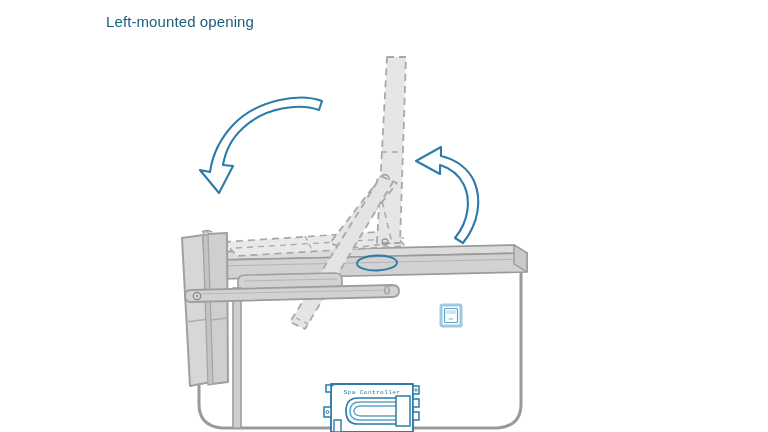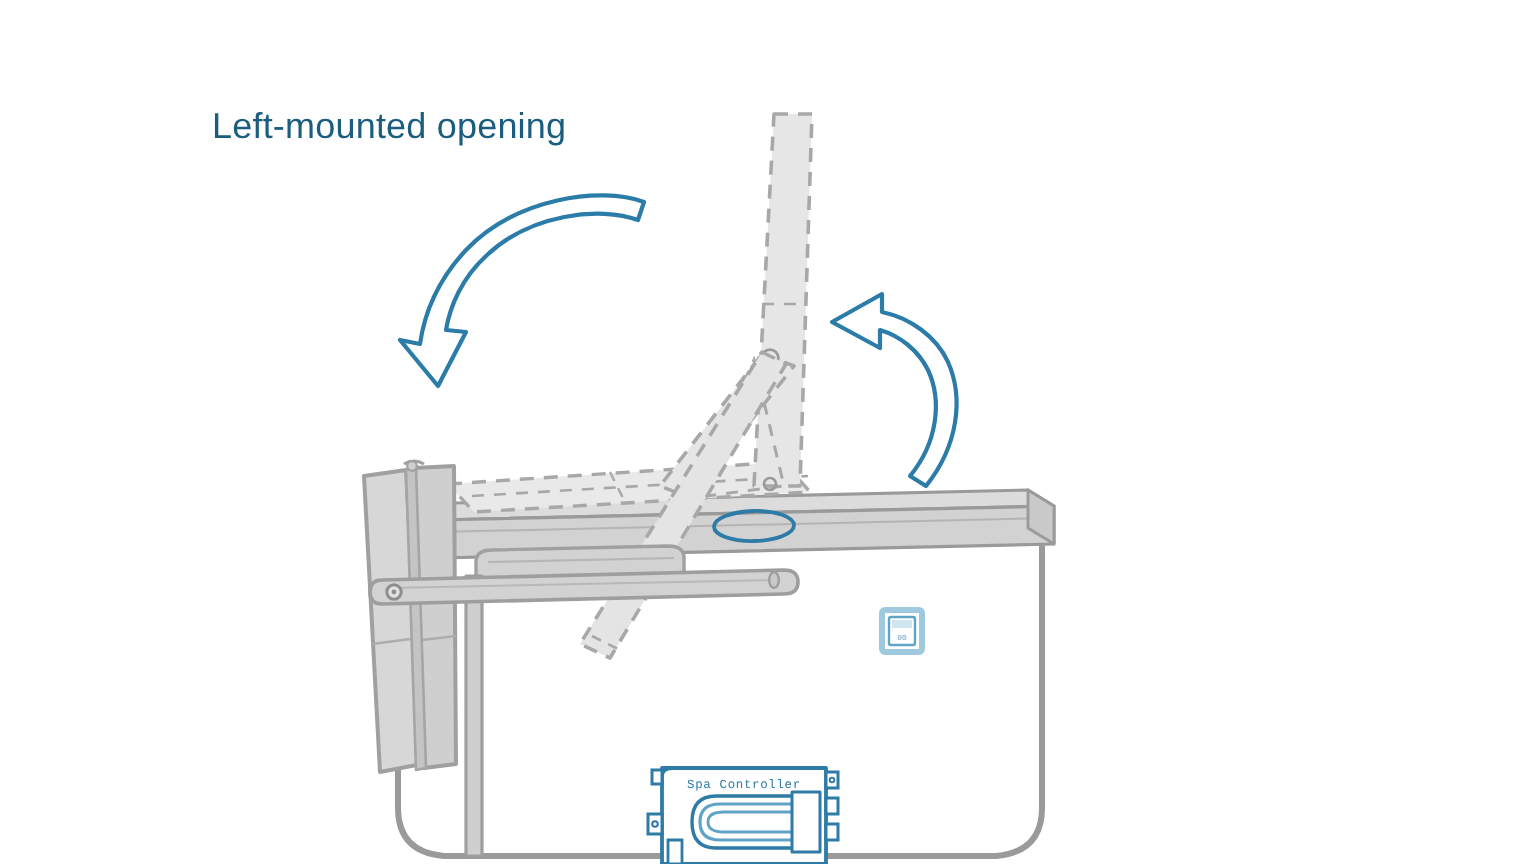--- a/index.html
+++ b/index.html
@@ -19,27 +19,26 @@
     position: relative;
     width: 768px;
     height: 432px;
     background: #ffffff;
   }
   #diagram-title {
     position: absolute;
     left: 106px;
     top: 13px;
     font-family: "Liberation Sans", sans-serif;
-    font-size: 18px;
+    font-size: 15px;
     font-weight: 400;
     letter-spacing: 0.1px;
     color: #1b5d7e;
     white-space: nowrap;
     user-select: none;
-    margin-top: 40px;
   }
   #diagram-svg {
     position: absolute;
     left: 0;
     top: 0;
     width: 768px;
     height: 432px;
     display: block;
   }
   .label-text {

